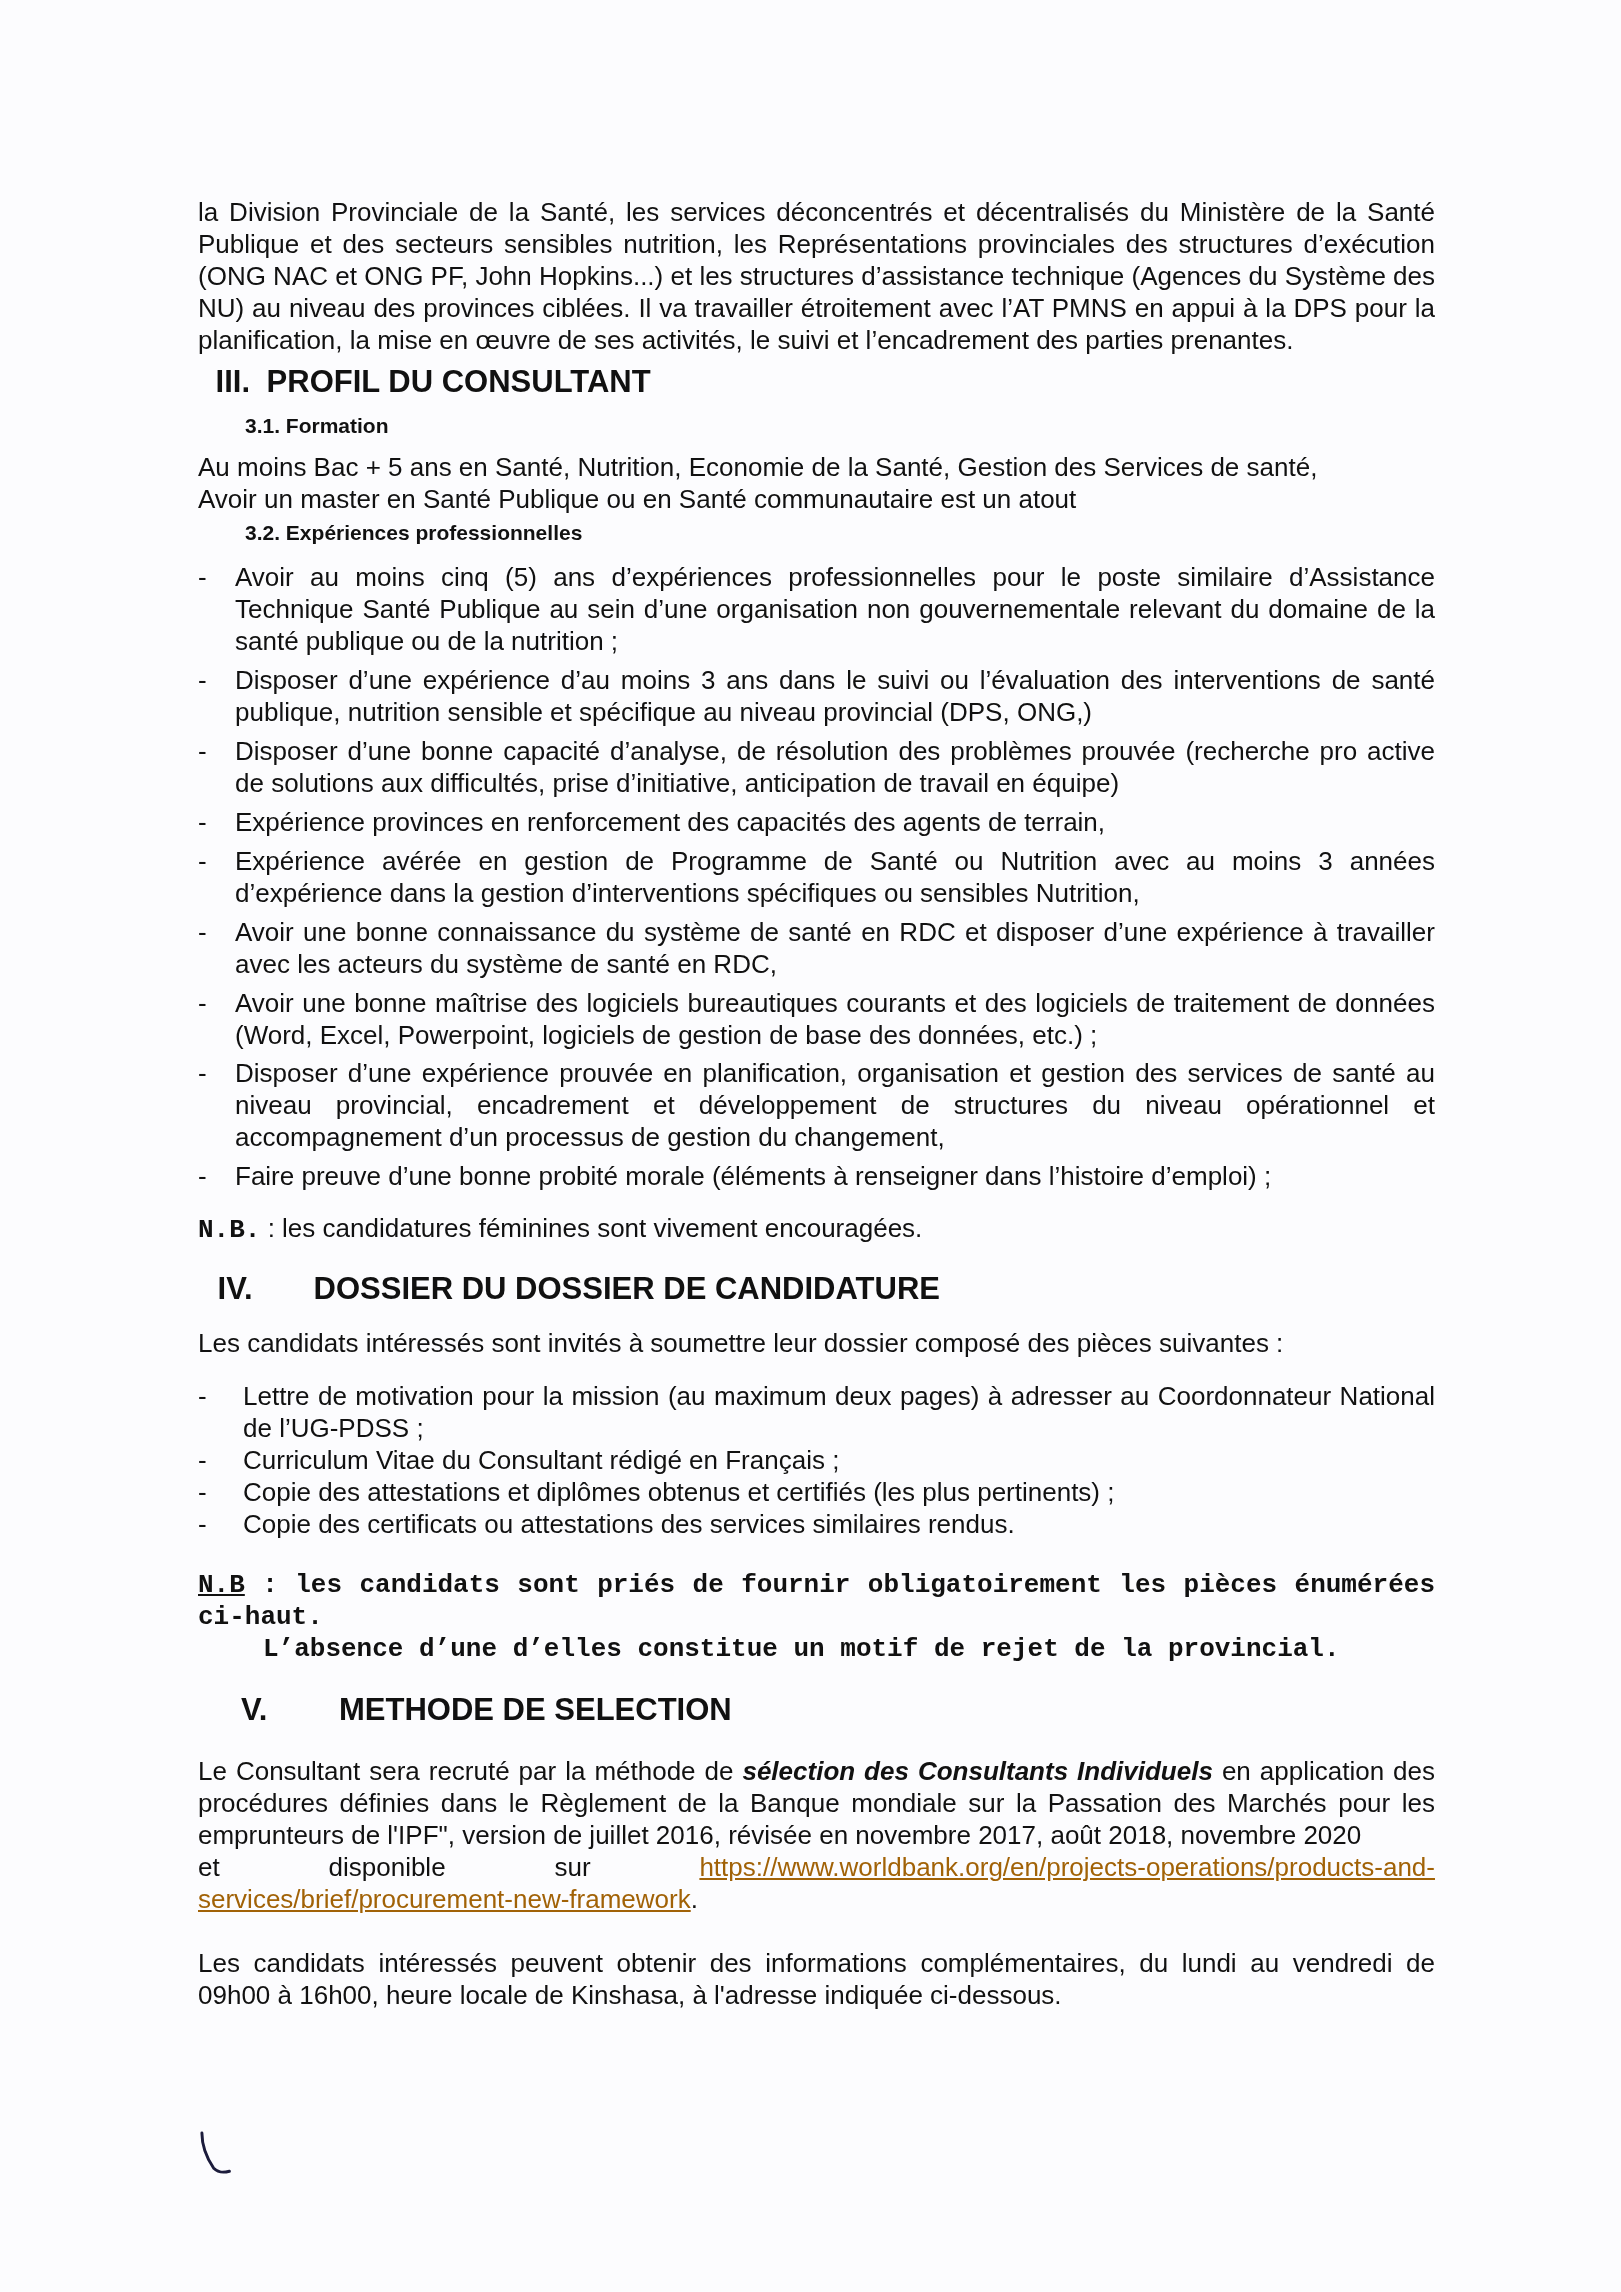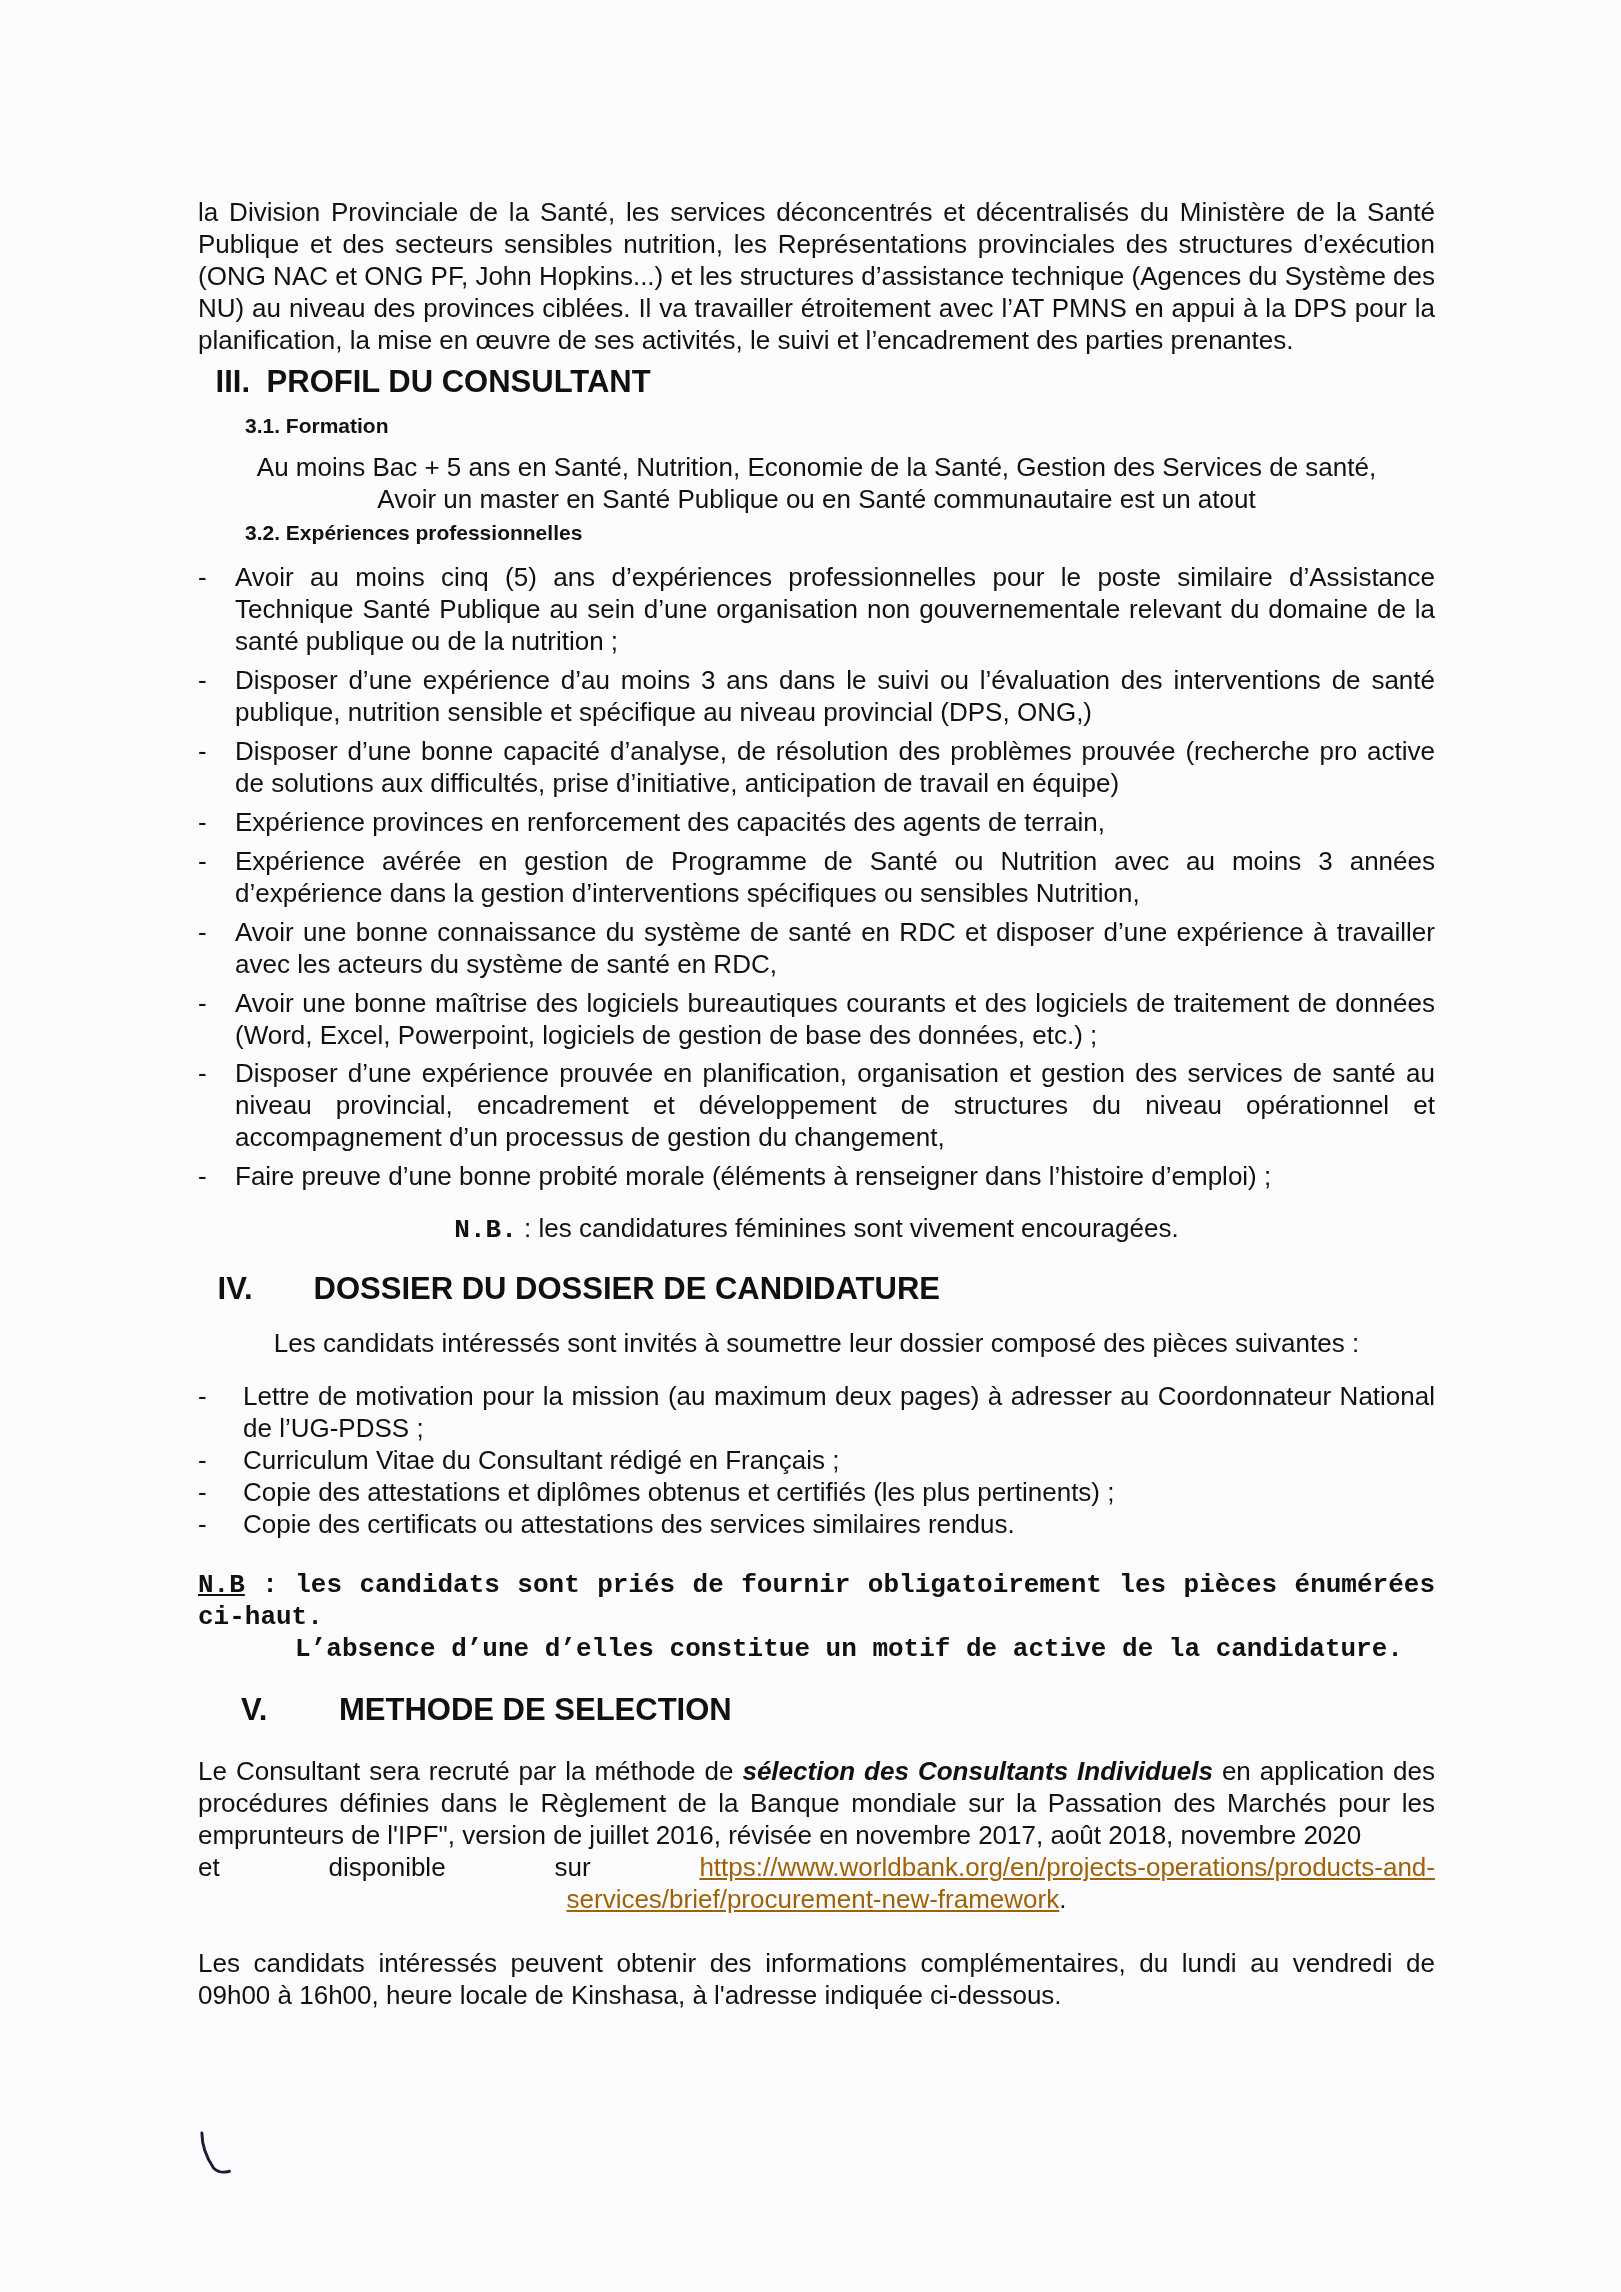--- a/index.html
+++ b/index.html
@@ -2,21 +2,21 @@
 <html><head>
 <meta charset="utf-8">
 <style>
   html, body { margin: 0; padding: 0; background: #fcfcfe; }
   body {
     width: 1621px; height: 2293px; position: relative; overflow: hidden;
     font-family: "Liberation Sans", sans-serif; color: #111;
     font-size: 26px; line-height: 32px;
   }
   .page { position: absolute; left: 198px; top: 196px; width: 1237px; }
-  p { margin: 0; text-align: center; }
+  p { margin: 0; }
   .just { text-align: justify; }
   .h1 { font-weight: bold; font-size: 31px; display: flex; }
   .h1 .num { display: inline-block; }
   .h2 { font-weight: bold; font-size: 21px; padding-left: 47px; }
   ul.dash { list-style: none; margin: 0; padding: 0; }
   ul.dash li { position: relative; padding-left: 37px; text-align: justify; }
   ul.dash li::before { content: "-"; position: absolute; left: 0; top: 0; }
   ul.dash2 li { padding-left: 45px; }
   .bold { font-weight: bold; font-family: Liberation Mono, monospace; }
   .bi { font-weight: bold; font-style: italic; }
@@ -68,21 +68,21 @@
 
   <ul class="dash dash2">
     <li>Lettre de motivation pour la mission (au maximum deux pages) à adresser au Coordonnateur National de l’UG-PDSS ;</li>
     <li>Curriculum Vitae du Consultant rédigé en Français ;</li>
     <li>Copie des attestations et diplômes obtenus et certifiés (les plus pertinents) ;</li>
     <li>Copie des certificats ou attestations des services similaires rendus.</li>
   </ul>
 
   <div class="bold" style="margin-top:29px; margin-bottom:29px;">
     <p class="just"><span class="u">N.B</span><span> : les candidats sont priés de fournir obligatoirement les pièces énumérées ci-haut.</span></p>
-    <p style="padding-left:65px;">L’absence d’une d’elles constitue un motif de active de la candidature.</p>
+    <p style="padding-left:65px;">L’absence d’une d’elles constitue un motif de rejet de la provincial.</p>
   </div>
 
   <div class="h1" style="padding-left:43px; margin-bottom:29px;">
     <span class="num" style="width:98px;">V.</span>
     <span>METHODE DE SELECTION</span>
   </div>
 
   <p class="just">
     <span>Le Consultant sera recruté par la méthode de </span><span class="bi">sélection des Consultants Individuels</span><span> en application des procédures définies dans le Règlement de la Banque mondiale sur la Passation des Marchés pour les emprunteurs de l'IPF", version de juillet 2016, révisée en novembre 2017, août 2018, novembre 2020</span>
   </p>

